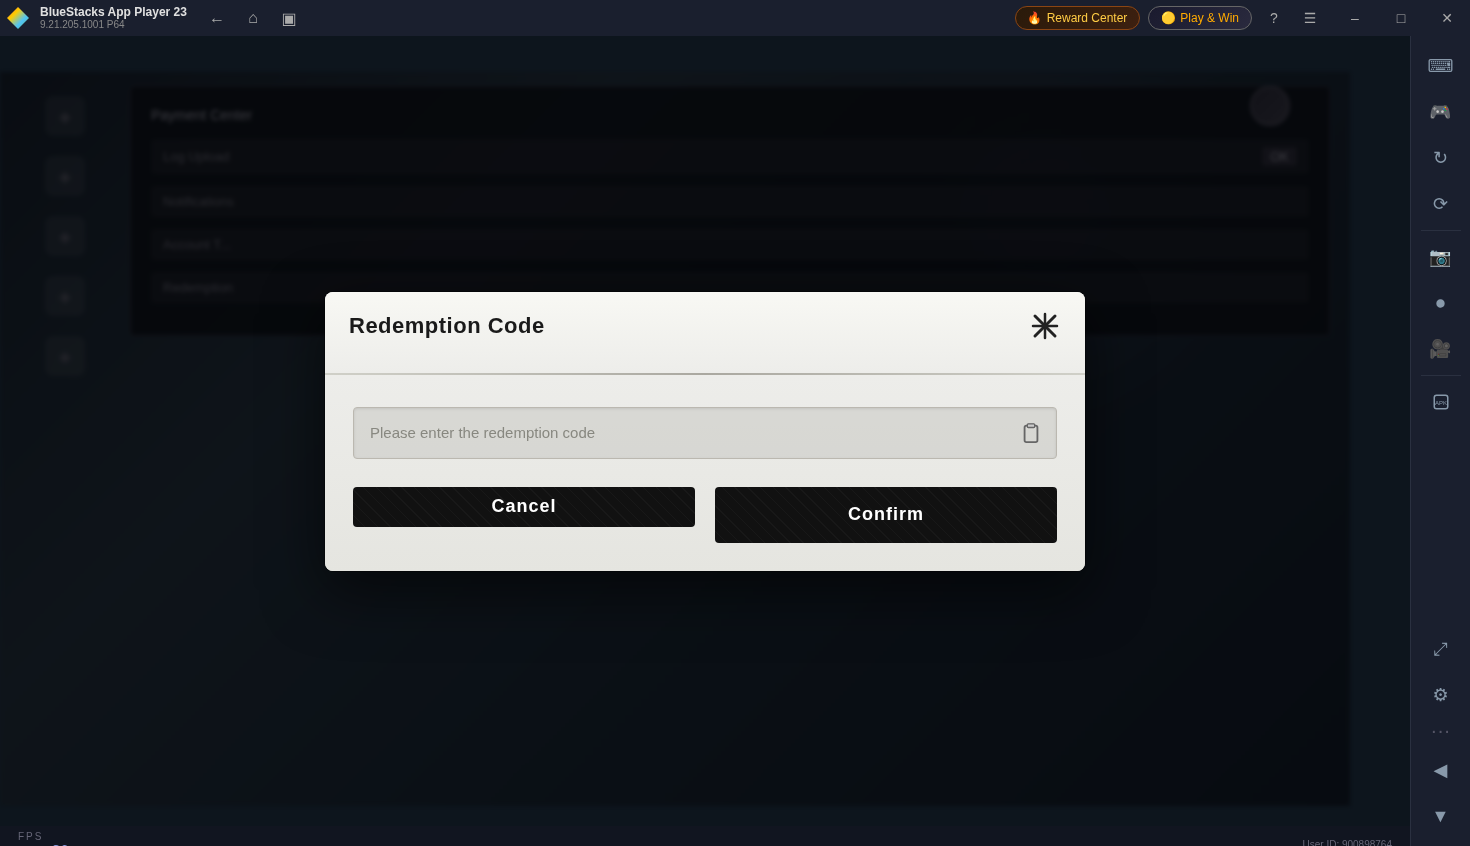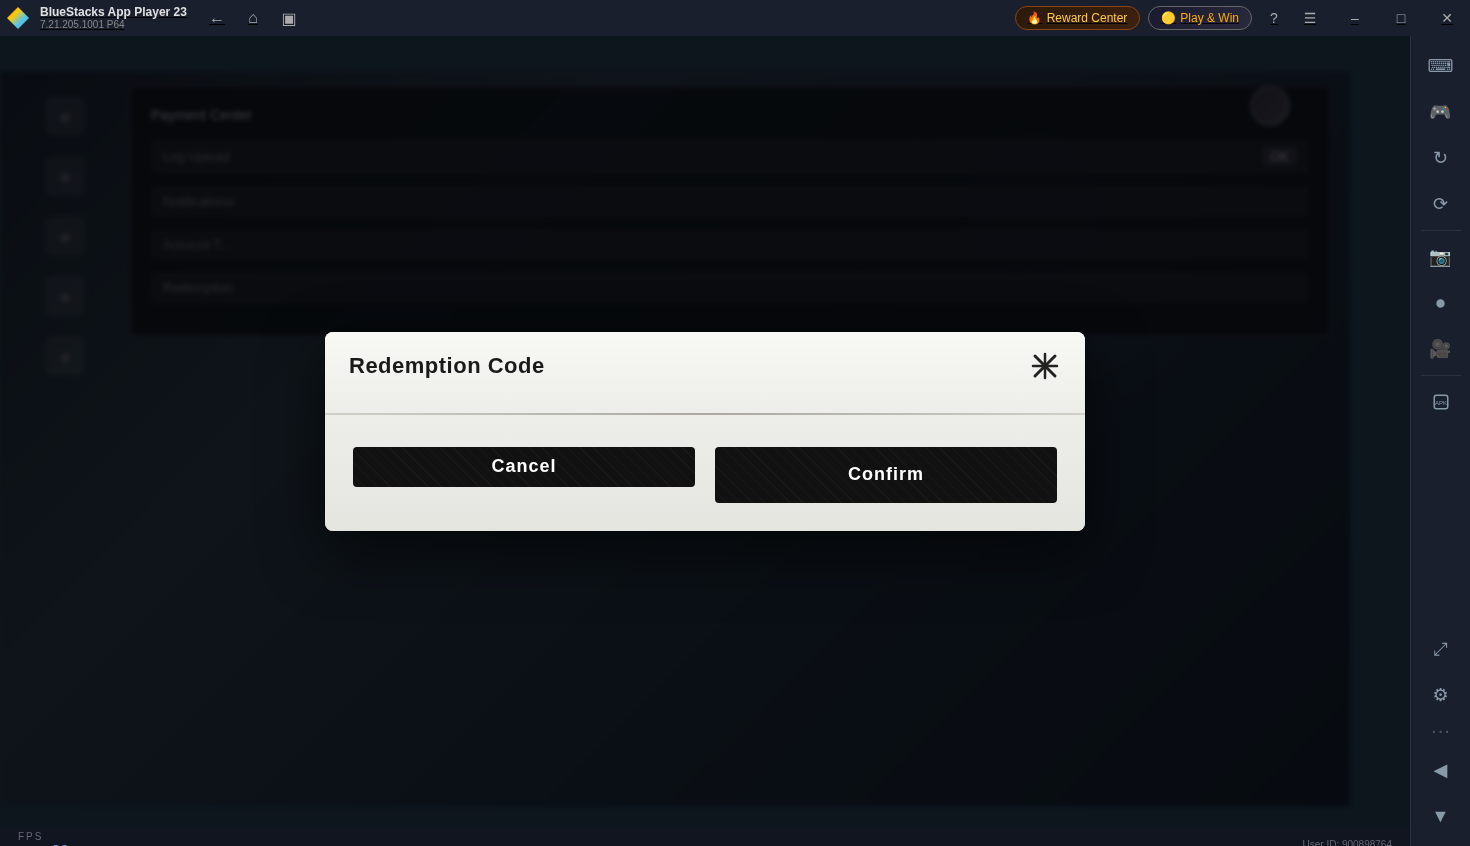--- a/index.html
+++ b/index.html
@@ -37,21 +37,20 @@
     .titlebar {
       position: absolute;
       top: 0;
       left: 0;
       right: 0;
       height: 36px;
       background: #1a1f2e;
       display: flex;
       align-items: center;
       z-index: 100;
-      text-decoration: underline;
     }
     .titlebar-logo {
       width: 36px;
       height: 36px;
       display: flex;
       align-items: center;
       justify-content: center;
       flex-shrink: 0;
     }
     .logo-diamond {
@@ -460,21 +459,21 @@
   </style>
 </head>
 <body>
 
 <div class="titlebar">
   <div class="titlebar-logo">
     <div class="logo-diamond"></div>
   </div>
   <div class="titlebar-app-info">
     <span class="titlebar-app-name">BlueStacks App Player 23</span>
-    <span class="titlebar-app-version">7.21.205.1001 P64</span>
+    <span class="titlebar-app-version">9.21.205.1001 P64</span>
   </div>
   <div class="titlebar-nav">
     <div class="titlebar-nav-btn">←</div>
     <div class="titlebar-nav-btn">⌂</div>
     <div class="titlebar-nav-btn">▣</div>
   </div>
   <div class="titlebar-spacer"></div>
   <div class="titlebar-actions">
     <div class="reward-center-btn">
       <span>🔥</span>
@@ -536,20 +535,30 @@
             <line x1="5" y1="5" x2="25" y2="25" stroke="#222" stroke-width="3" stroke-linecap="round"></line>
             <line x1="25" y1="5" x2="5" y2="25" stroke="#222" stroke-width="3" stroke-linecap="round"></line>
             <line x1="15" y1="3" x2="15" y2="27" stroke="#222" stroke-width="2.5" stroke-linecap="round"></line>
             <line x1="3" y1="15" x2="27" y2="15" stroke="#222" stroke-width="2.5" stroke-linecap="round"></line>
           </svg>
         </div>
       </div>
     </div>
 
     <div class="dialog-body">
+      <div class="code-input-wrapper">
+        <input class="code-input" type="text" placeholder="Please enter the redemption code" style="">
+        <div class="paste-icon">
+          <svg width="22" height="22" viewBox="0 0 24 24" fill="none">
+            <rect x="8" y="2" width="8" height="4" rx="1" fill="#666"></rect>
+            <rect x="5" y="4" width="14" height="18" rx="2" stroke="#666" stroke-width="2" fill="none"></rect>
+            <rect x="8" y="2" width="8" height="4" rx="1" stroke="#666" stroke-width="1.5" fill="#ccc"></rect>
+          </svg>
+        </div>
+      </div>
 
       <div class="dialog-actions">
         <button class="btn-cancel">Cancel</button>
         <button class="btn-confirm">Confirm</button>
       </div>
     </div>
   </div>
 </div>
 
 <div class="right-sidebar">

